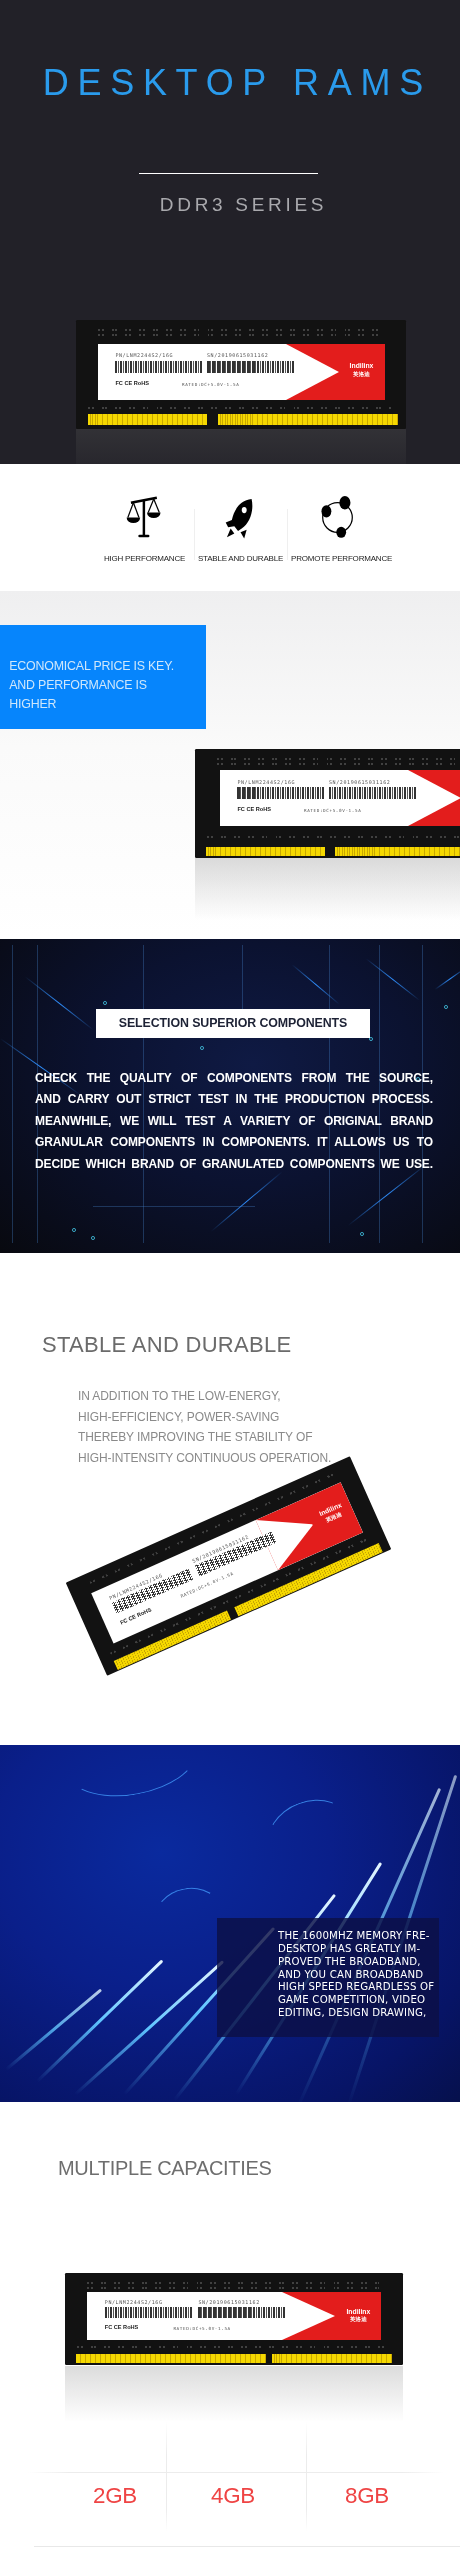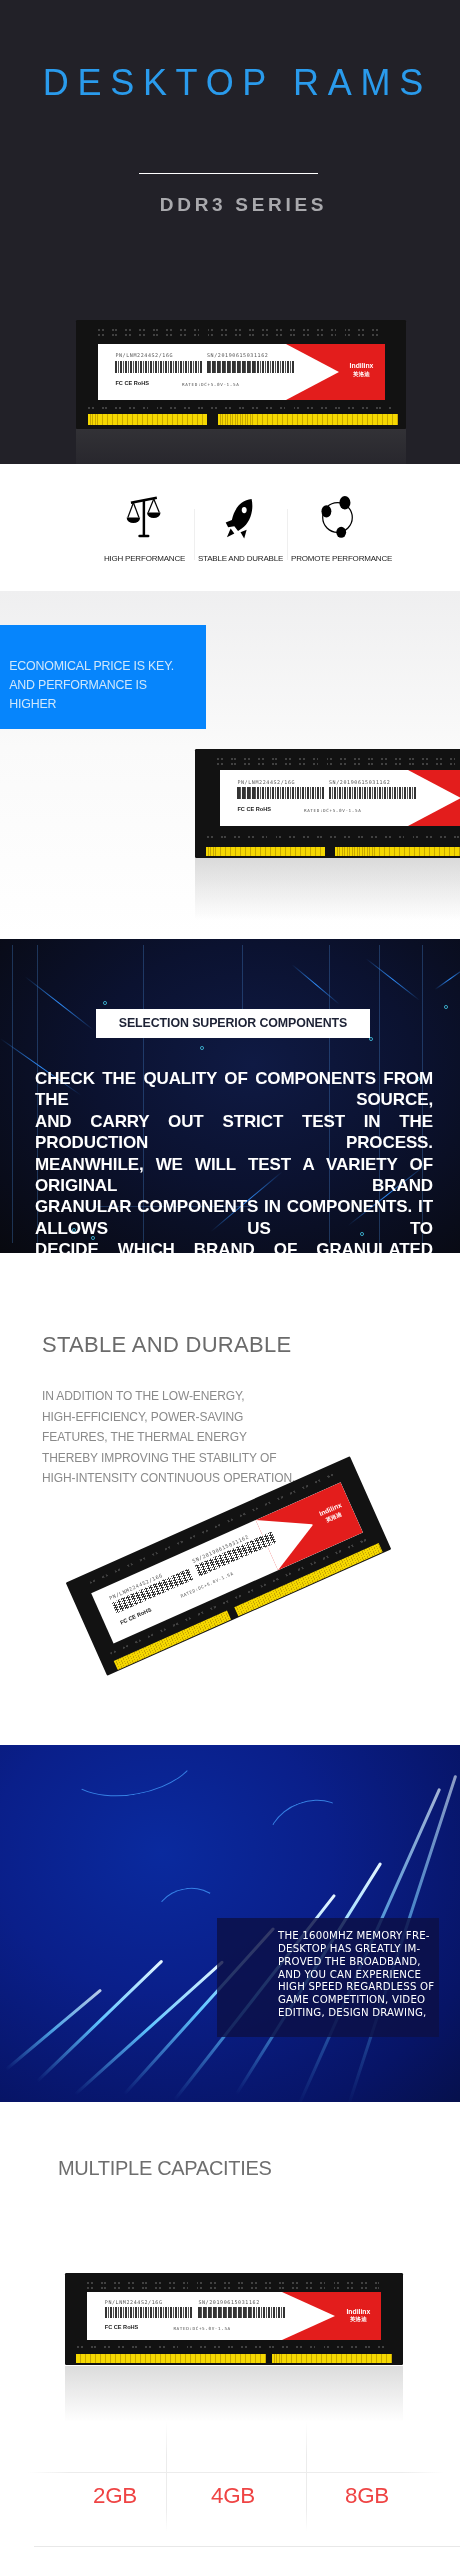--- a/index.html
+++ b/index.html
@@ -4,21 +4,21 @@
 <style>
   * { box-sizing: border-box; margin: 0; padding: 0; }
   html, body { width: 466px; background: #fff; }
   body { font-family: "Liberation Sans", "DejaVu Sans", sans-serif; position: relative; height: 2576px; overflow: hidden; }
   .sec { position: absolute; left: 0; width: 460px; overflow: hidden; }
 
   
   #hero { top: 0; height: 464px; background: #222128; }
   #hero .title { position: absolute; top: 62px; left: 0; width: 466px; text-align: center; color: #2a9bec; font-size: 36px; letter-spacing: 8.7px; font-weight: 400; padding-left: 8.7px; }
   #hero .rule { position: absolute; top: 173px; left: 139px; width: 179px; height: 1.2px; background: #ffffff; }
-  #hero .sub { position: absolute; top: 194px; left: 0; width: 466px; text-align: center; color: #a9a9ad; font-size: 19px; letter-spacing: 3.7px; padding-left: 21px; font-weight: bold; }
+  #hero .sub { position: absolute; top: 194px; left: 0; width: 466px; text-align: center; color: #a9a9ad; font-size: 19px; letter-spacing: 3.7px; padding-left: 21px; }
 
   
   .ram { position: absolute; background: #121212; border-radius: 1.2px; }
   .ram .label { position: absolute; background: #fff; overflow: hidden; }
   .ram .label .red { position: absolute; top: 0; right: 0; height: 100%; background: #e31d1c; }
   .ram .label .notch { position: absolute; top: 0; height: 100%; width: 0; border-style: solid; border-color: transparent transparent transparent #ffffff; }
   .ram .pn, .ram .sn, .ram .rated { position: absolute; font-family: "DejaVu Sans Mono", monospace; color: #555; white-space: nowrap; letter-spacing: 0.6px; }
   .ram .barcode { position: absolute; background: repeating-linear-gradient(90deg, #333 0 0.6px, #fff 0.6px 1.2px, #333 1.2px 2.5px, #fff 2.5px 3.1px, #555 3.1px 3.7px, #fff 3.7px 5px); }
   .ram .certs { position: absolute; font-weight: 700; color: #222; white-space: nowrap; }
   .ram .brand { position: absolute; color: #fff; font-weight: 700; text-align: center; white-space: nowrap; line-height: 1.1; }
@@ -36,28 +36,28 @@
   
   #econ { top: 591px; height: 348px; background: linear-gradient(180deg, #efeff0 0%, #fafafa 45%, #ffffff 100%); }
   #econ .bluebox { position: absolute; left: 0; top: 34px; width: 206px; height: 104px; background: #0685fc; padding: 32px 9.3px 0 9.3px; color: #cfe7fb; font-size: 12.4px; line-height: 19px; letter-spacing: -0.2px; }
 
   
   #components { top: 939px; height: 314px; background: radial-gradient(ellipse at 55% 40%, #0f1a44 0%, #0b1230 45%, #08090f 100%); font-weight: bold; }
   #components .trace { position: absolute; border-color: rgba(70,130,200,.35); border-style: solid; border-width: 0; }
   #components .glow { position: absolute; height: 1.2px; background: linear-gradient(90deg, rgba(40,140,255,0), #2f8fff, rgba(40,140,255,0)); transform-origin: left center; }
   #components .node { position: absolute; width: 3.7px; height: 3.7px; border: 0.9px solid #3fb8d6; border-radius: 50%; }
   #components .pill { position: absolute; left: 96px; top: 70px; width: 274px; height: 29px; background: #ffffff; text-align: center; line-height: 29px; font-size: 12.4px; color: #1d2235; letter-spacing: -0.1px; }
-  #components .para { position: absolute; left: 35px; top: 129px; width: 398px; color: #ffffff; font-size: 17px; line-height: 21.4px; text-align: justify; text-align-last: justify; letter-spacing: -0.1px; }
+  #components .para { position: absolute; left: 35px; top: 129px; width: 398px; color: #ffffff; font-size: 12px; line-height: 21.4px; text-align: justify; text-align-last: justify; letter-spacing: -0.1px; }
   #components .para span { display: block; }
 
   
   #stable { top: 1254px; height: 492px; background: #ffffff; }
   #stable h2 { position: absolute; left: 42px; top: 78px; font-size: 22px; color: #6b6b6b; font-weight: 400; letter-spacing: 0.3px; }
   #stable .body { position: absolute; left: 42px; top: 132px; font-size: 12px; line-height: 20.5px; color: #8a8a8a; letter-spacing: -0.1px; }
-  #stable .body span { display: block; white-space: nowrap; }
+  #stable .body span { display: block; white-space: nowrap; margin-left: 36px; }
   #stable .tilt { position: absolute; left: 73px; top: 261px; transform: rotate(-24deg); transform-origin: center center; }
 
   
   #perf { top: 1745px; height: 357px; background: radial-gradient(ellipse at 35% 30%, #0a2a9e 0%, #0a1f8a 40%, #071466 80%, #06104c 100%); }
   #perf .beam { position: absolute; height: 2.5px; border-radius: 2.5px; background: linear-gradient(90deg, rgba(60,170,255,0), #5ec4ff, #e6f6ff); transform-origin: left center; }
   #perf .arc { position: absolute; border: 1.9px solid rgba(70,160,255,.7); border-radius: 50%; border-color: rgba(70,160,255,.75) transparent transparent transparent; }
   #perf .pill { position: absolute; left: 94px; top: 50px; width: 278px; height: 32px; background: #ffffff; text-align: center; line-height: 32px; font-size: 17px; color: #273a8a; letter-spacing: -0.2px; }
   #perf .darkbox { position: absolute; left: 217px; top: 173px; width: 222px; height: 119px; background: rgba(12,16,70,.82); padding: 12.4px 15px; color: #ffffff; font-family: "DejaVu Sans", sans-serif; font-size: 10.2px; line-height: 12.7px; letter-spacing: 0.2px; }
   #perf .darkbox span { display: block; white-space: nowrap; margin-left: 46px; }
 
@@ -196,21 +196,20 @@
     <span>GRANULAR COMPONENTS IN COMPONENTS. IT ALLOWS US TO</span>
     <span>DECIDE WHICH BRAND OF GRANULATED COMPONENTS WE USE.</span>
   </div>
 </section>
 
 <section class="sec" id="stable">
   <h2>STABLE AND DURABLE</h2>
   <div class="body">
     <span>IN ADDITION TO THE LOW-ENERGY,</span>
     <span>HIGH-EFFICIENCY, POWER-SAVING</span>
-    <span>FEATURES, THE THERMAL ENERGY</span>
     <span>THEREBY IMPROVING THE STABILITY OF</span>
     <span>HIGH-INTENSITY CONTINUOUS OPERATION.</span>
   </div>
   <div class="tilt">
     <div class="ram" style="position:relative; width:311px; height:102px;">
       <div class="chips" style="left:22px; top:8.7px; width:267px;"></div>
       <div class="label" style="left:18.6px; top:20px; width:273px; height:55px;">
         <div class="red" style="width:93px;"></div>
         <div class="notch" style="left:180px; border-width:27px 0 27px 50px;"></div>
         <div class="pn" style="left:15px; top:8.7px; font-size:5px;">PN/LNM2244S2/16G</div>
@@ -240,21 +239,21 @@
   <div class="beam" style="left:174px; top:354px; width:261px; transform:rotate(-52deg);"></div>
   <div class="beam" style="left:236px; top:348px; width:273px; transform:rotate(-58deg);"></div>
   <div class="beam" style="left:298px; top:360px; width:348px; transform:rotate(-66deg); opacity:.7;"></div>
   <div class="beam" style="left:348px; top:360px; width:348px; transform:rotate(-72deg); opacity:.6;"></div>
   <div class="beam" style="left:6.2px; top:323px; width:124px; transform:rotate(-40deg); opacity:.8;"></div>
 
   <div class="darkbox">
     <span>THE 1600MHZ MEMORY FRE-</span>
     <span>DESKTOP HAS GREATLY IM-</span>
     <span>PROVED THE BROADBAND,</span>
-    <span>AND YOU CAN EXPERIENCE</span>
+    <span>AND YOU CAN BROADBAND</span>
     <span>HIGH SPEED REGARDLESS OF</span>
     <span>GAME COMPETITION, VIDEO</span>
     <span>EDITING, DESIGN DRAWING,</span>
   </div>
 </section>
 
 <section class="sec" id="caps">
   <h2>MULTIPLE CAPACITIES</h2>
 
   <div class="ram" style="left:65px; top:171px; width:338px; height:92px;">

